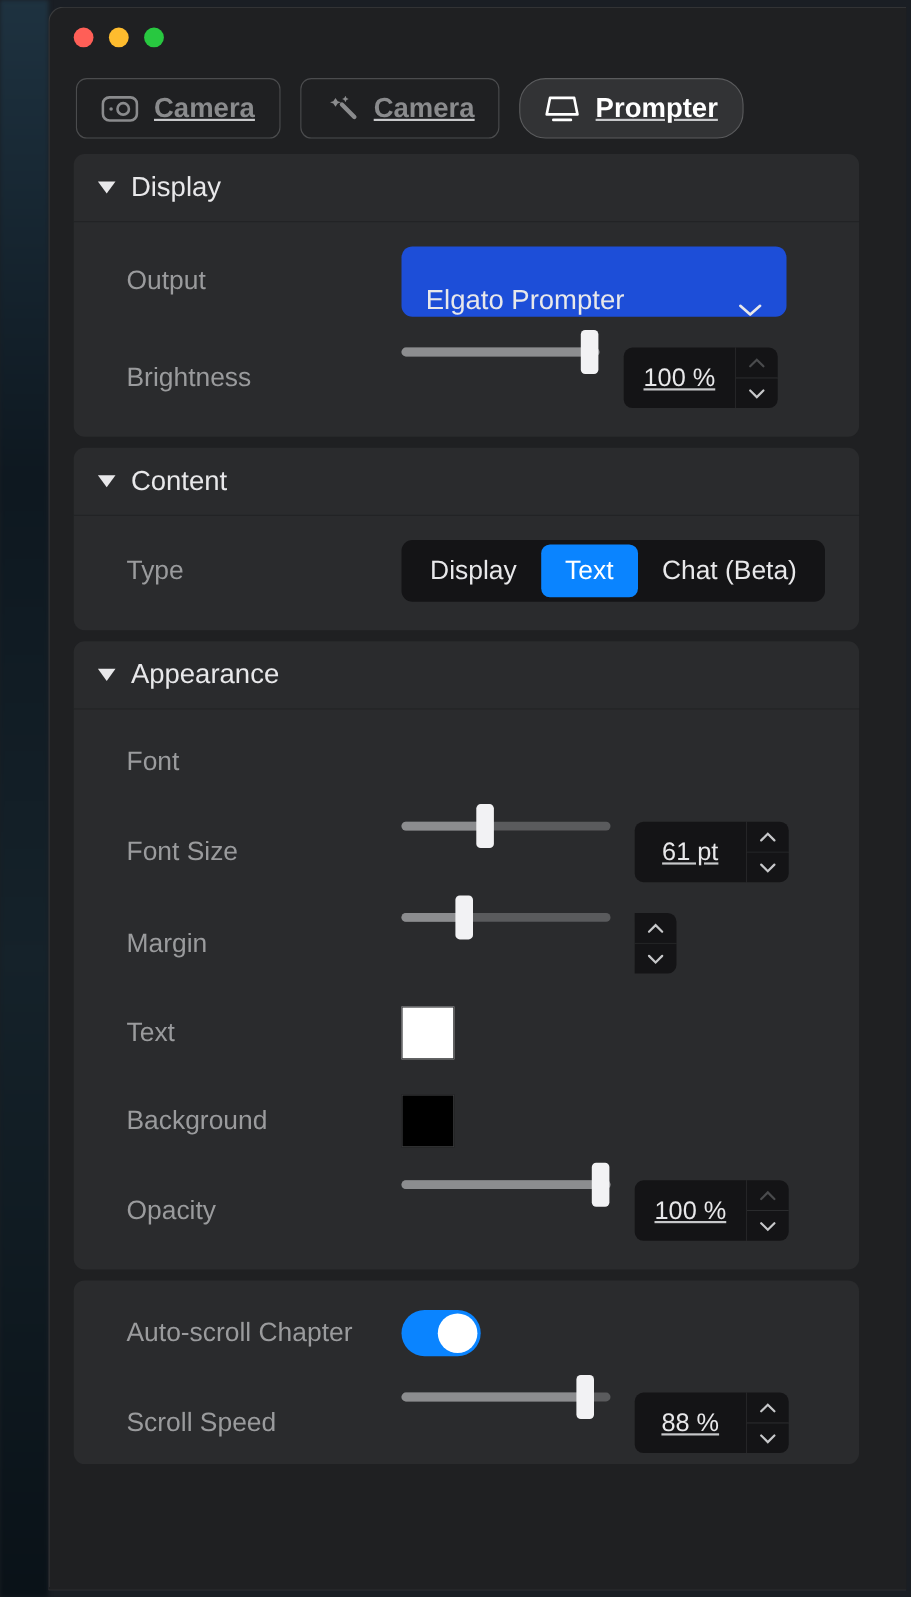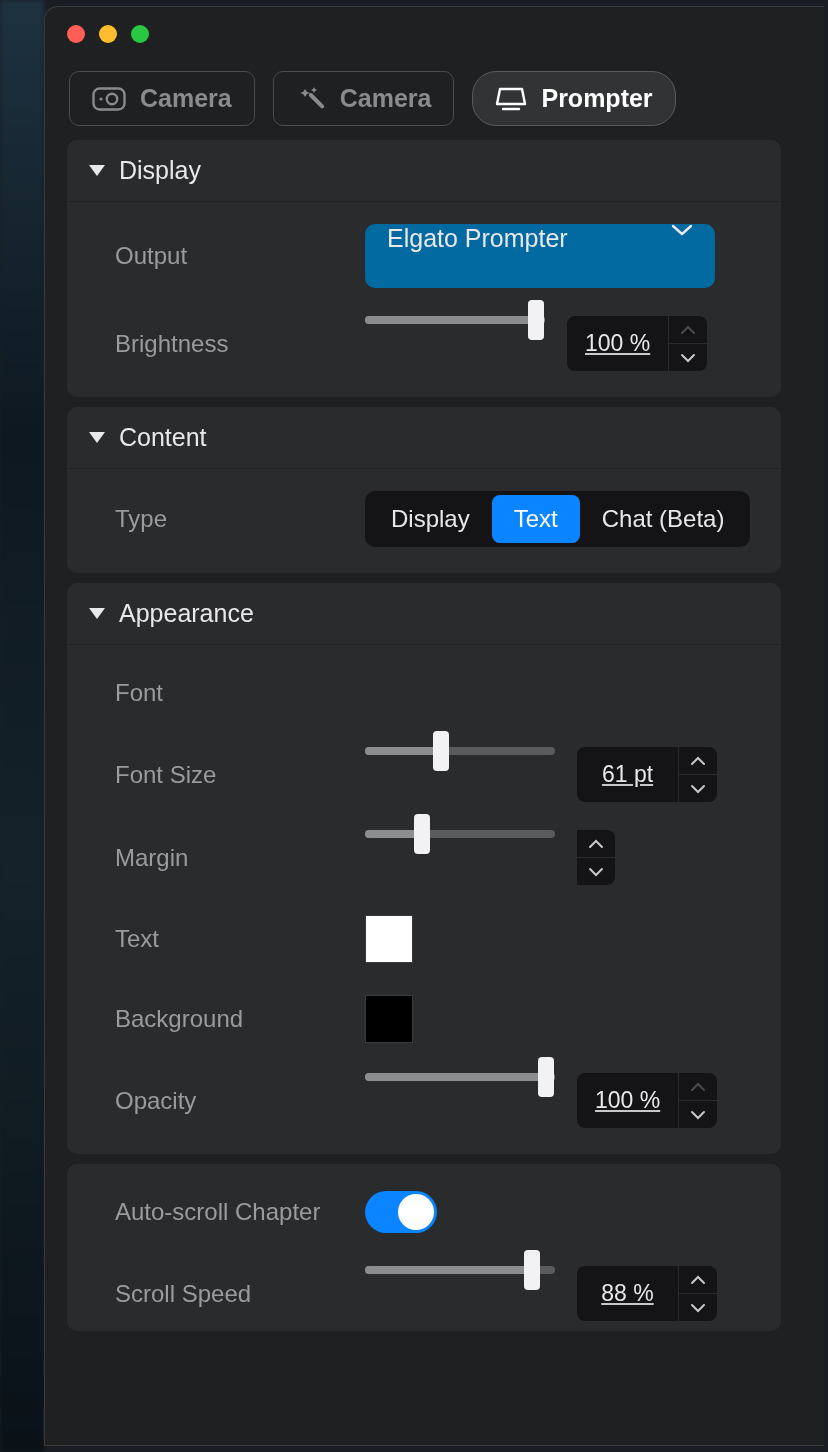--- a/index.html
+++ b/index.html
@@ -45,20 +45,21 @@
   .content-scroll {
     height: calc(100% - 54px);
     overflow: hidden;
   }
 
   .tabs-row {
     display: flex;
     gap: 18px;
     padding: 10px 20px 14px 24px;
     align-items: center;
+    text-decoration: underline;
   }
   .tab {
     display: flex;
     align-items: center;
     gap: 14px;
     border: 1px solid #4b4c4e;
     border-radius: 10px;
     padding: 12px 22px;
     color: #8a8b8d;
     font-size: 25px;
@@ -124,25 +125,25 @@
     min-height: 52px;
   }
   .row-label {
     width: 250px;
     font-size: 24px;
     color: #9a9b9d;
     font-weight: 400;
   }
 
   .dropdown {
-    background: #0369a1;
+    background: #1d4ed8;
     border-radius: 10px;
     height: 64px;
     display: flex;
-    align-items: flex-start;
+    align-items: flex-end;
     justify-content: space-between;
     padding: 0 22px;
     color: #e8e8ea;
     font-size: 25px;
     min-width: 350px;
     cursor: pointer;
   }
   .chevron-down {
     width: 22px; height: 12px;
   }

